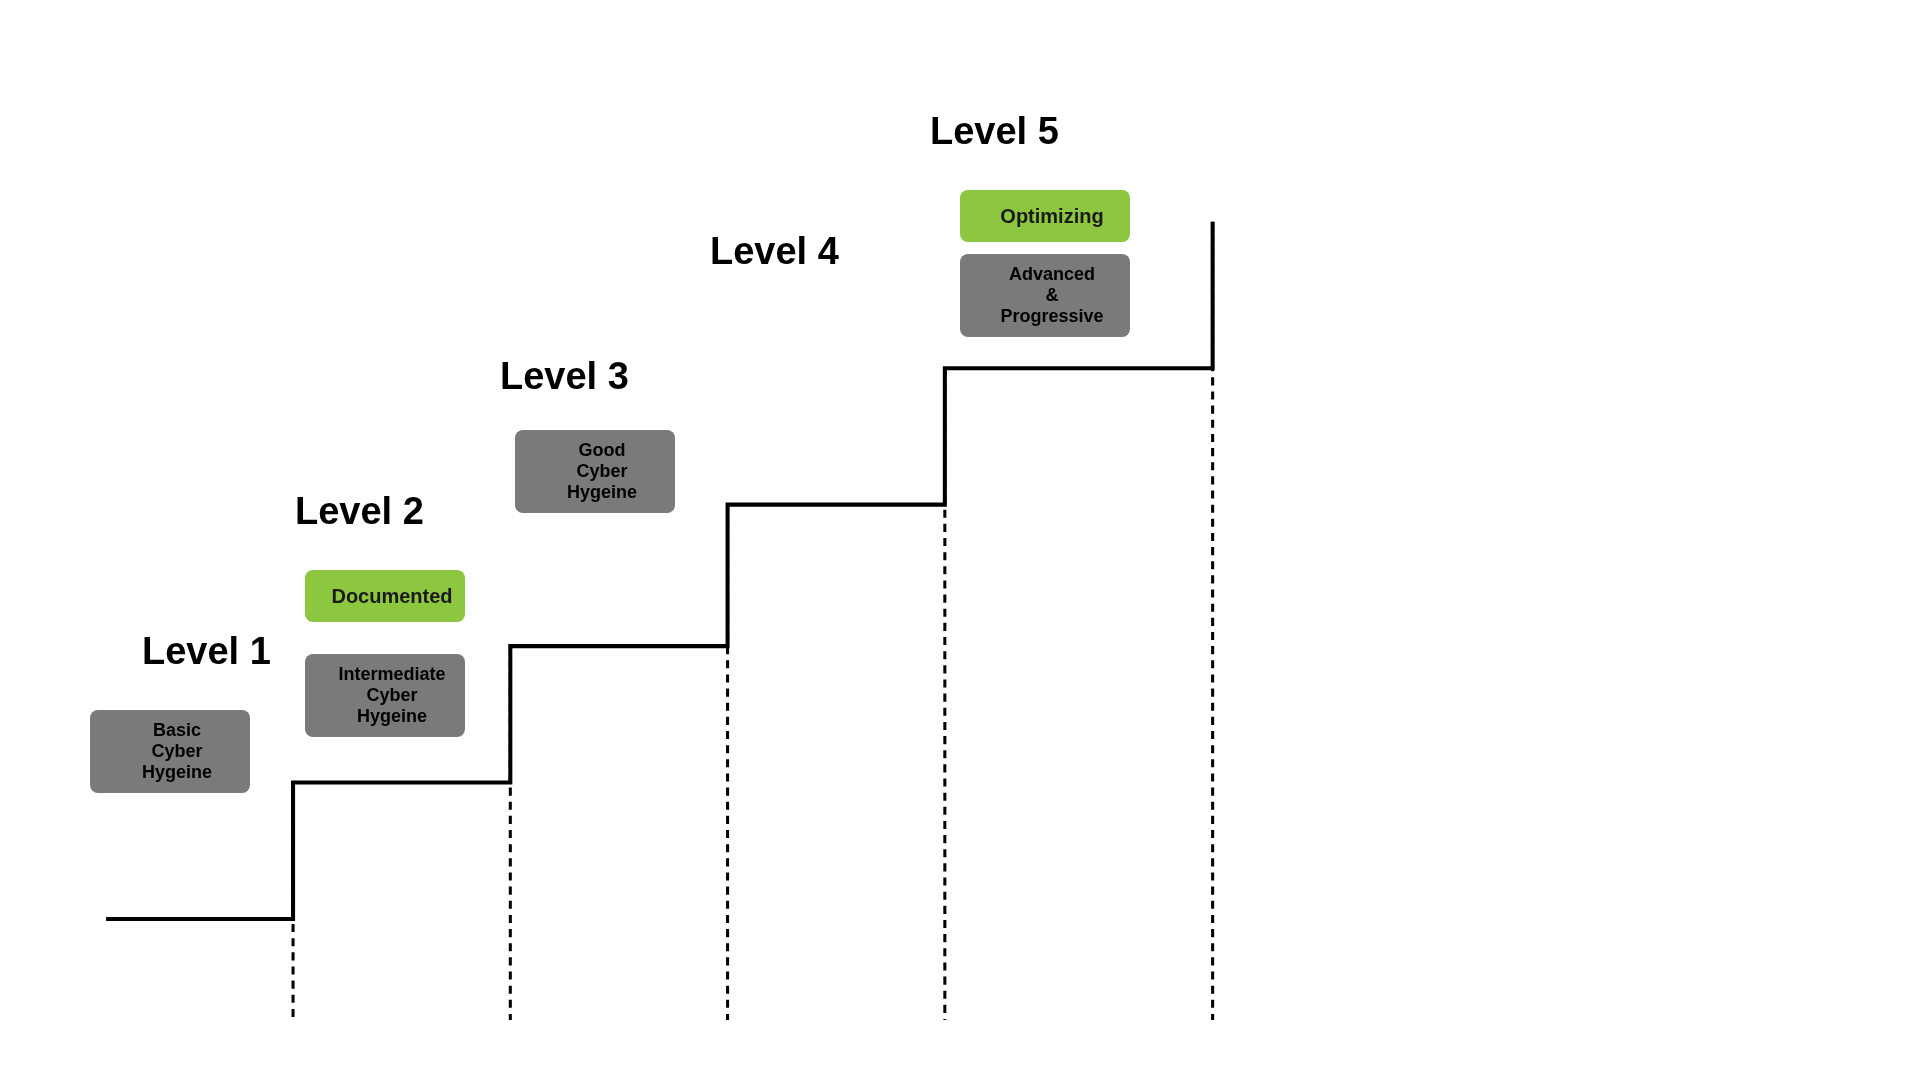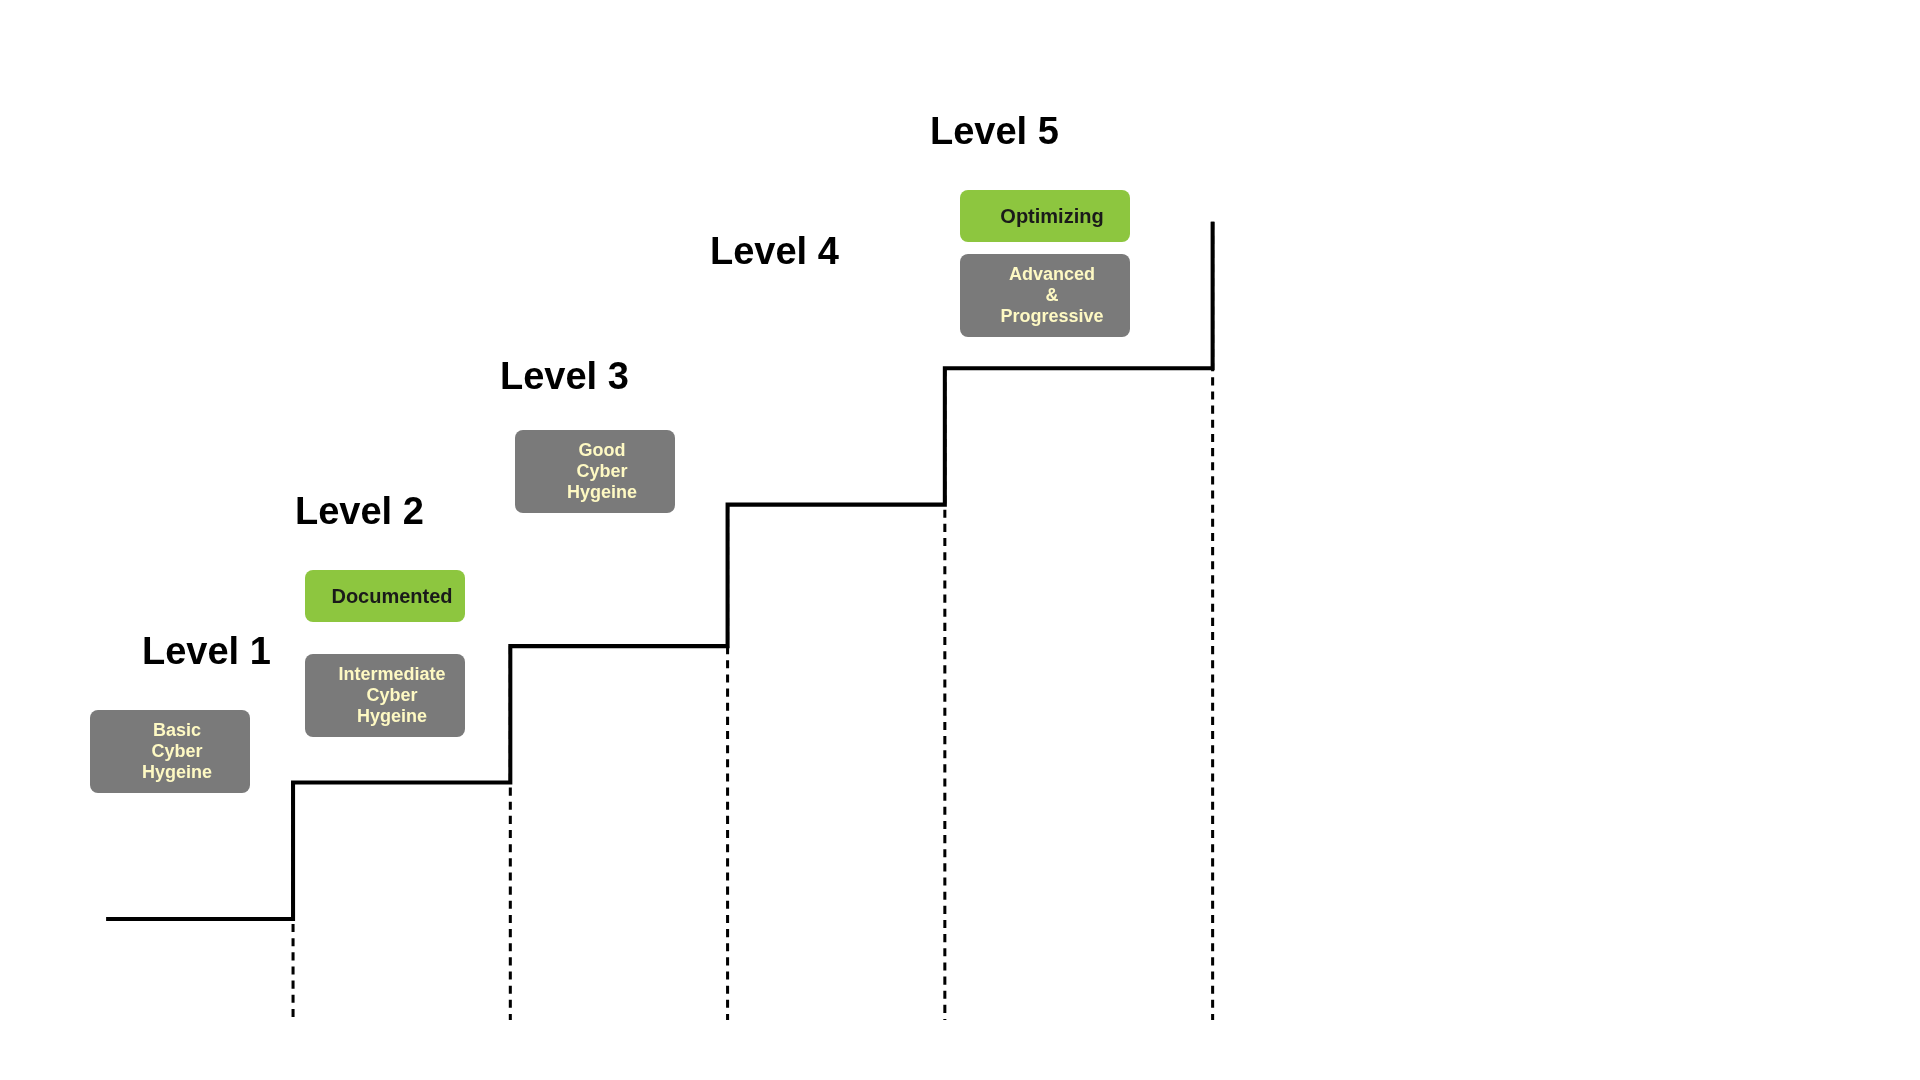--- a/index.html
+++ b/index.html
@@ -57,21 +57,21 @@
     }
 
     
     .btn-gray {
       background: #7a7a7a;
       border: none;
       border-radius: 8px;
       padding: 10px 18px;
       font-size: 18px;
       font-weight: 700;
-      color: #fef9c3;
+      color: #000000;
       text-align: center;
       cursor: default;
       display: flex;
       align-items: center;
       justify-content: center;
     }
 
     .badge {
       position: absolute;
       display: flex;

